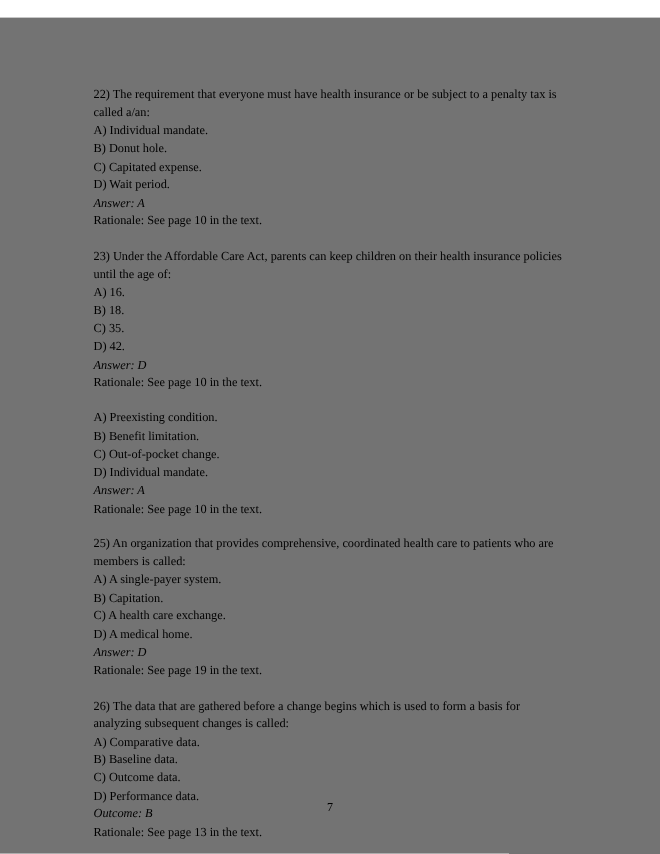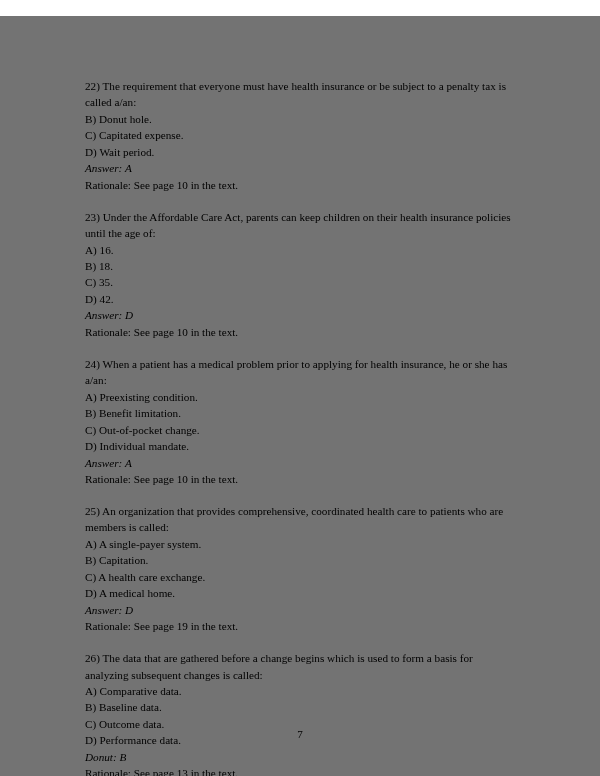--- a/index.html
+++ b/index.html
@@ -55,39 +55,39 @@
   }
 </style>
 </head>
 <body>
 
 <div class="page">
   <div class="content">
 
     <div class="question-block">
       <p class="q-stem">22) The requirement that everyone must have health insurance or be subject to a penalty tax is called a/an:</p>
+      <p class="q-option">A) Individual mandate.</p>
       <p class="q-option">B) Donut hole.</p>
       <p class="q-option">C) Capitated expense.</p>
       <p class="q-option">D) Wait period.</p>
       <p class="q-answer">Answer:  A</p>
       <p class="q-rationale">Rationale:  See page 10 in the text.</p>
     </div>
 
     <div class="question-block">
       <p class="q-stem">23) Under the Affordable Care Act, parents can keep children on their health insurance policies until the age of:</p>
       <p class="q-option">A) 16.</p>
       <p class="q-option">B) 18.</p>
       <p class="q-option">C) 35.</p>
       <p class="q-option">D) 42.</p>
       <p class="q-answer">Answer:  D</p>
       <p class="q-rationale">Rationale:  See page 10 in the text.</p>
     </div>
 
     <div class="question-block">
-      <p class="q-stem">24) When a patient has a medical problem prior to applying for health insurance, he or she has a/an:</p>
       <p class="q-option">A) Preexisting condition.</p>
       <p class="q-option">B) Benefit limitation.</p>
       <p class="q-option">C) Out-of-pocket change.</p>
       <p class="q-option">D) Individual mandate.</p>
       <p class="q-answer">Answer:  A</p>
       <p class="q-rationale">Rationale:  See page 10 in the text.</p>
     </div>
 
     <div class="question-block">
       <p class="q-stem">25) An organization that provides comprehensive, coordinated health care to patients who are members is called:</p>
@@ -98,20 +98,20 @@
       <p class="q-answer">Answer:  D</p>
       <p class="q-rationale">Rationale:  See page 19 in the text.</p>
     </div>
 
     <div class="question-block">
       <p class="q-stem">26) The data that are gathered before a change begins which is used to form a basis for analyzing subsequent changes is called:</p>
       <p class="q-option">A) Comparative data.</p>
       <p class="q-option">B) Baseline data.</p>
       <p class="q-option">C) Outcome data.</p>
       <p class="q-option">D) Performance data.</p>
-      <p class="q-answer">Donut:  B</p>
+      <p class="q-answer">Outcome:  B</p>
       <p class="q-rationale">Rationale:  See page 13 in the text.</p>
     </div>
 
   </div>
 
   <div class="page-number">7</div>
 </div>
 
 </body></html>

